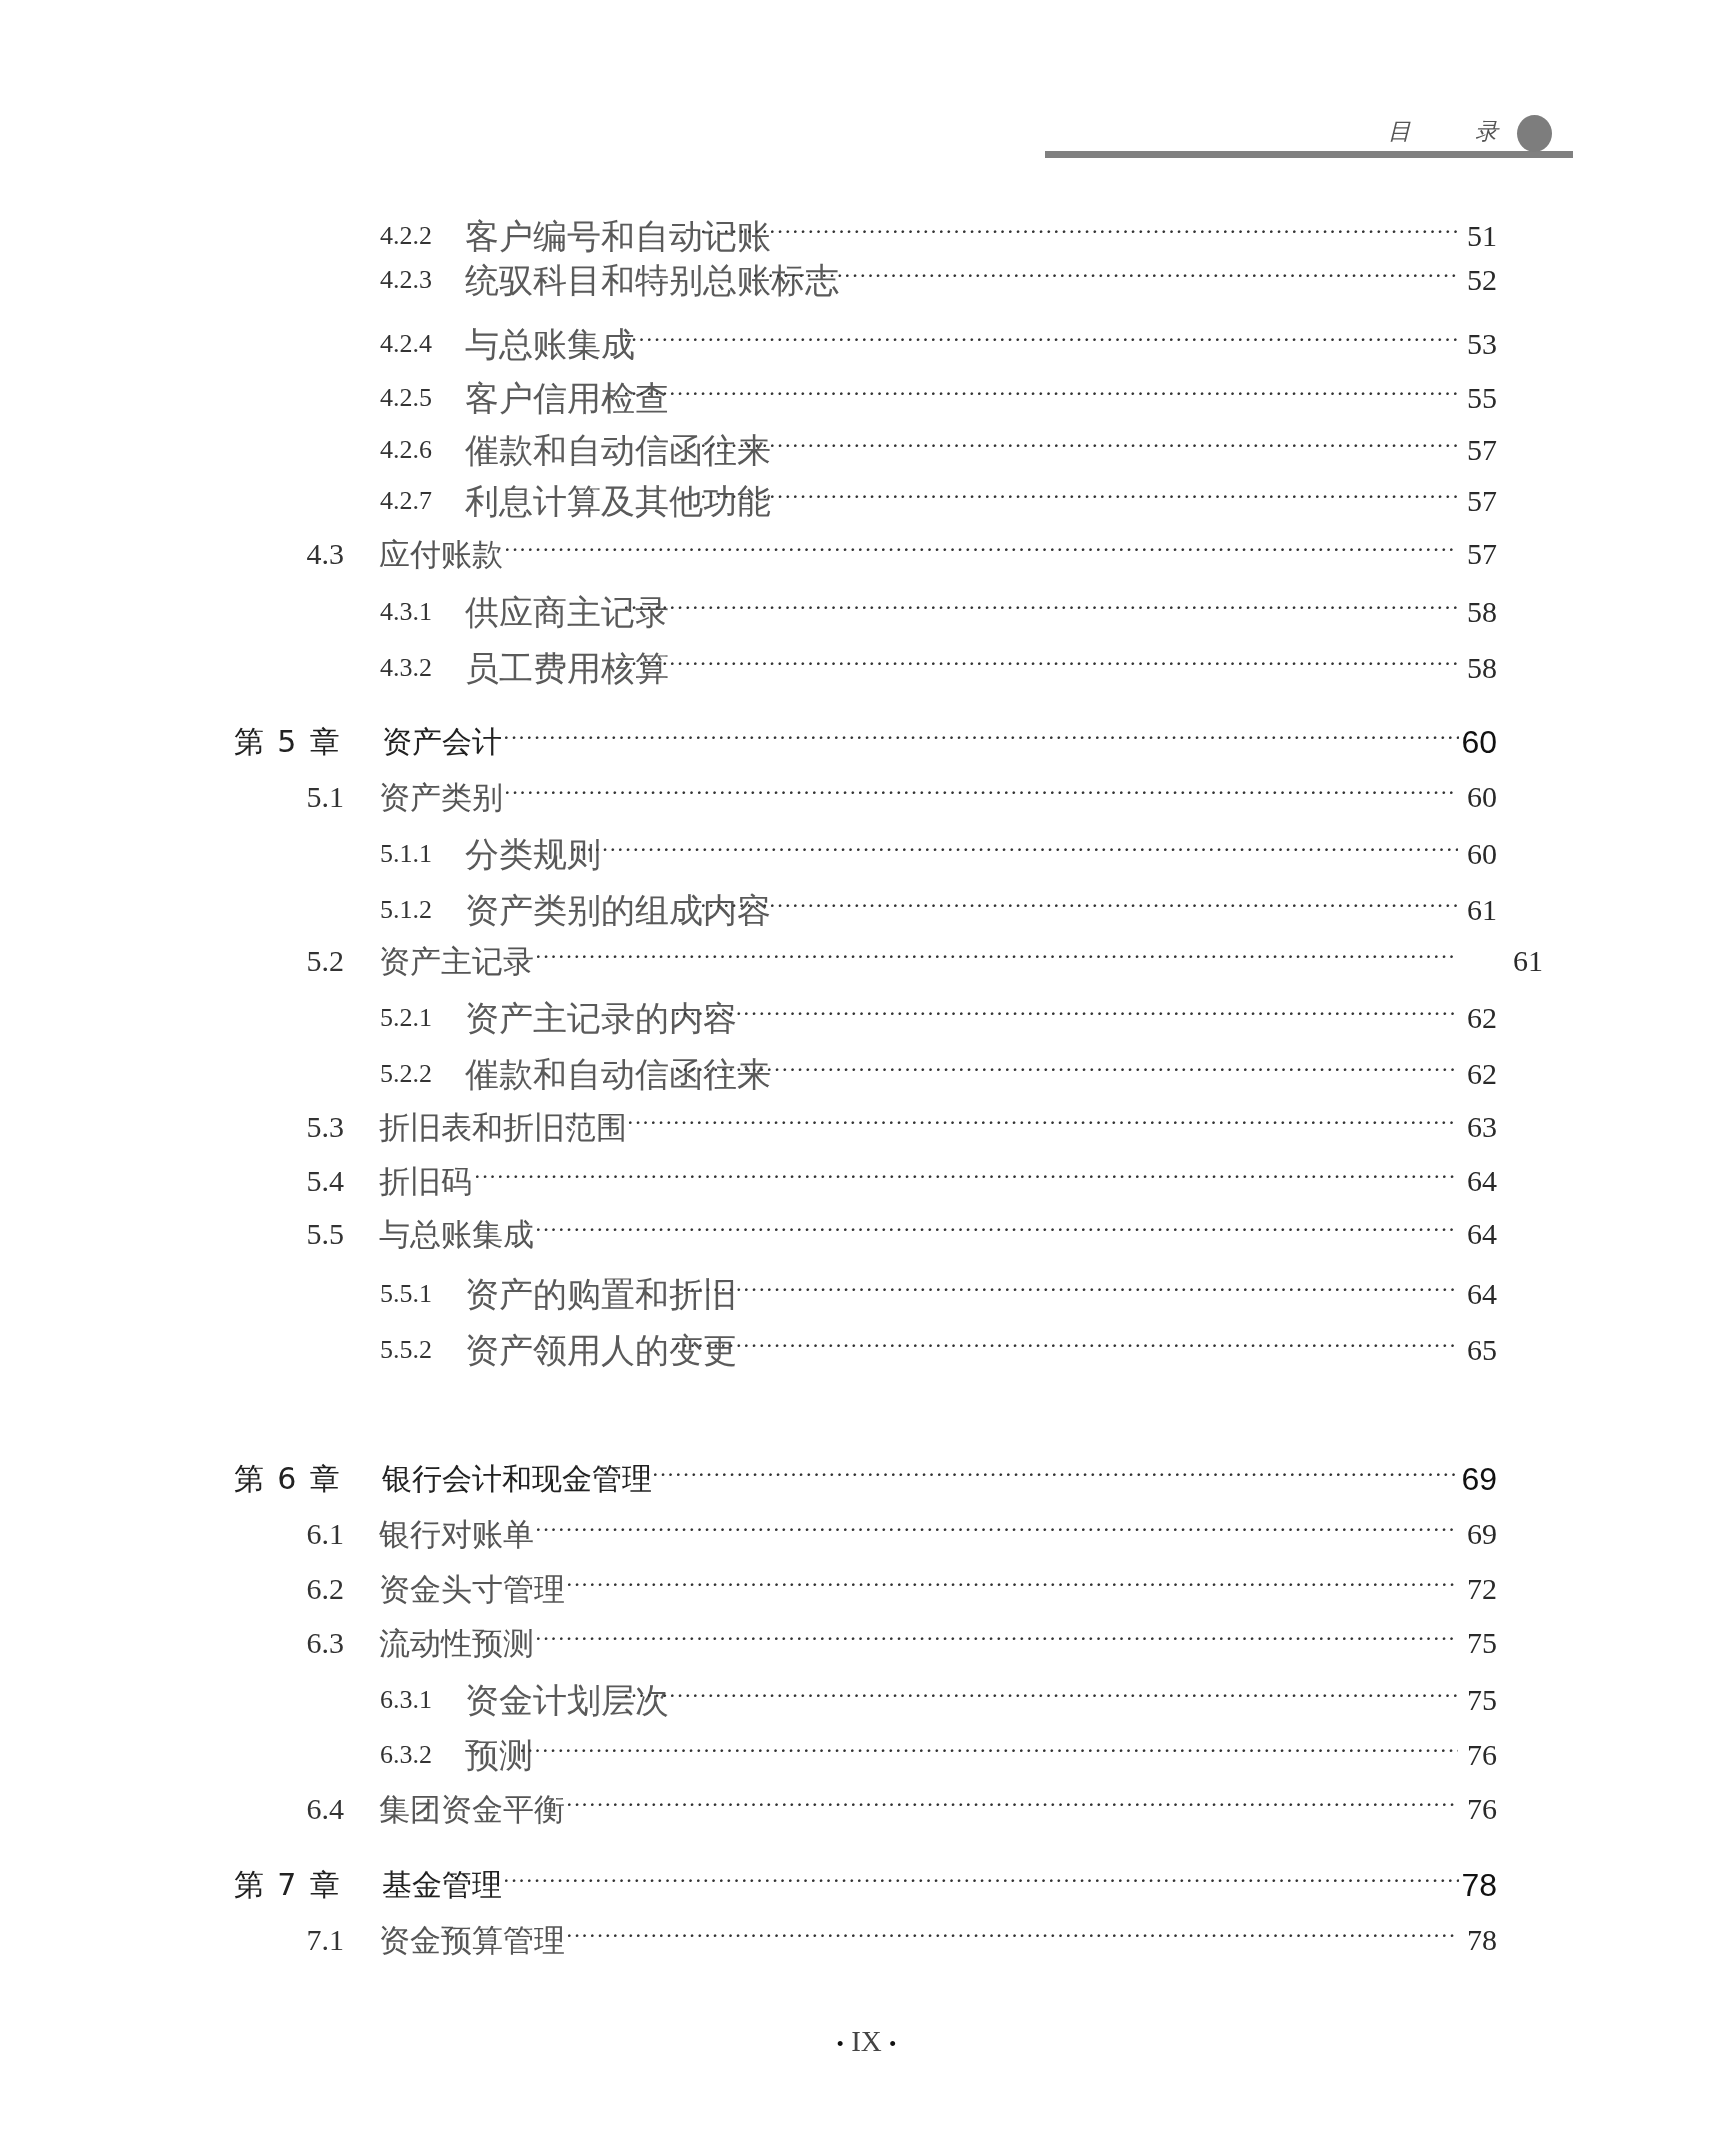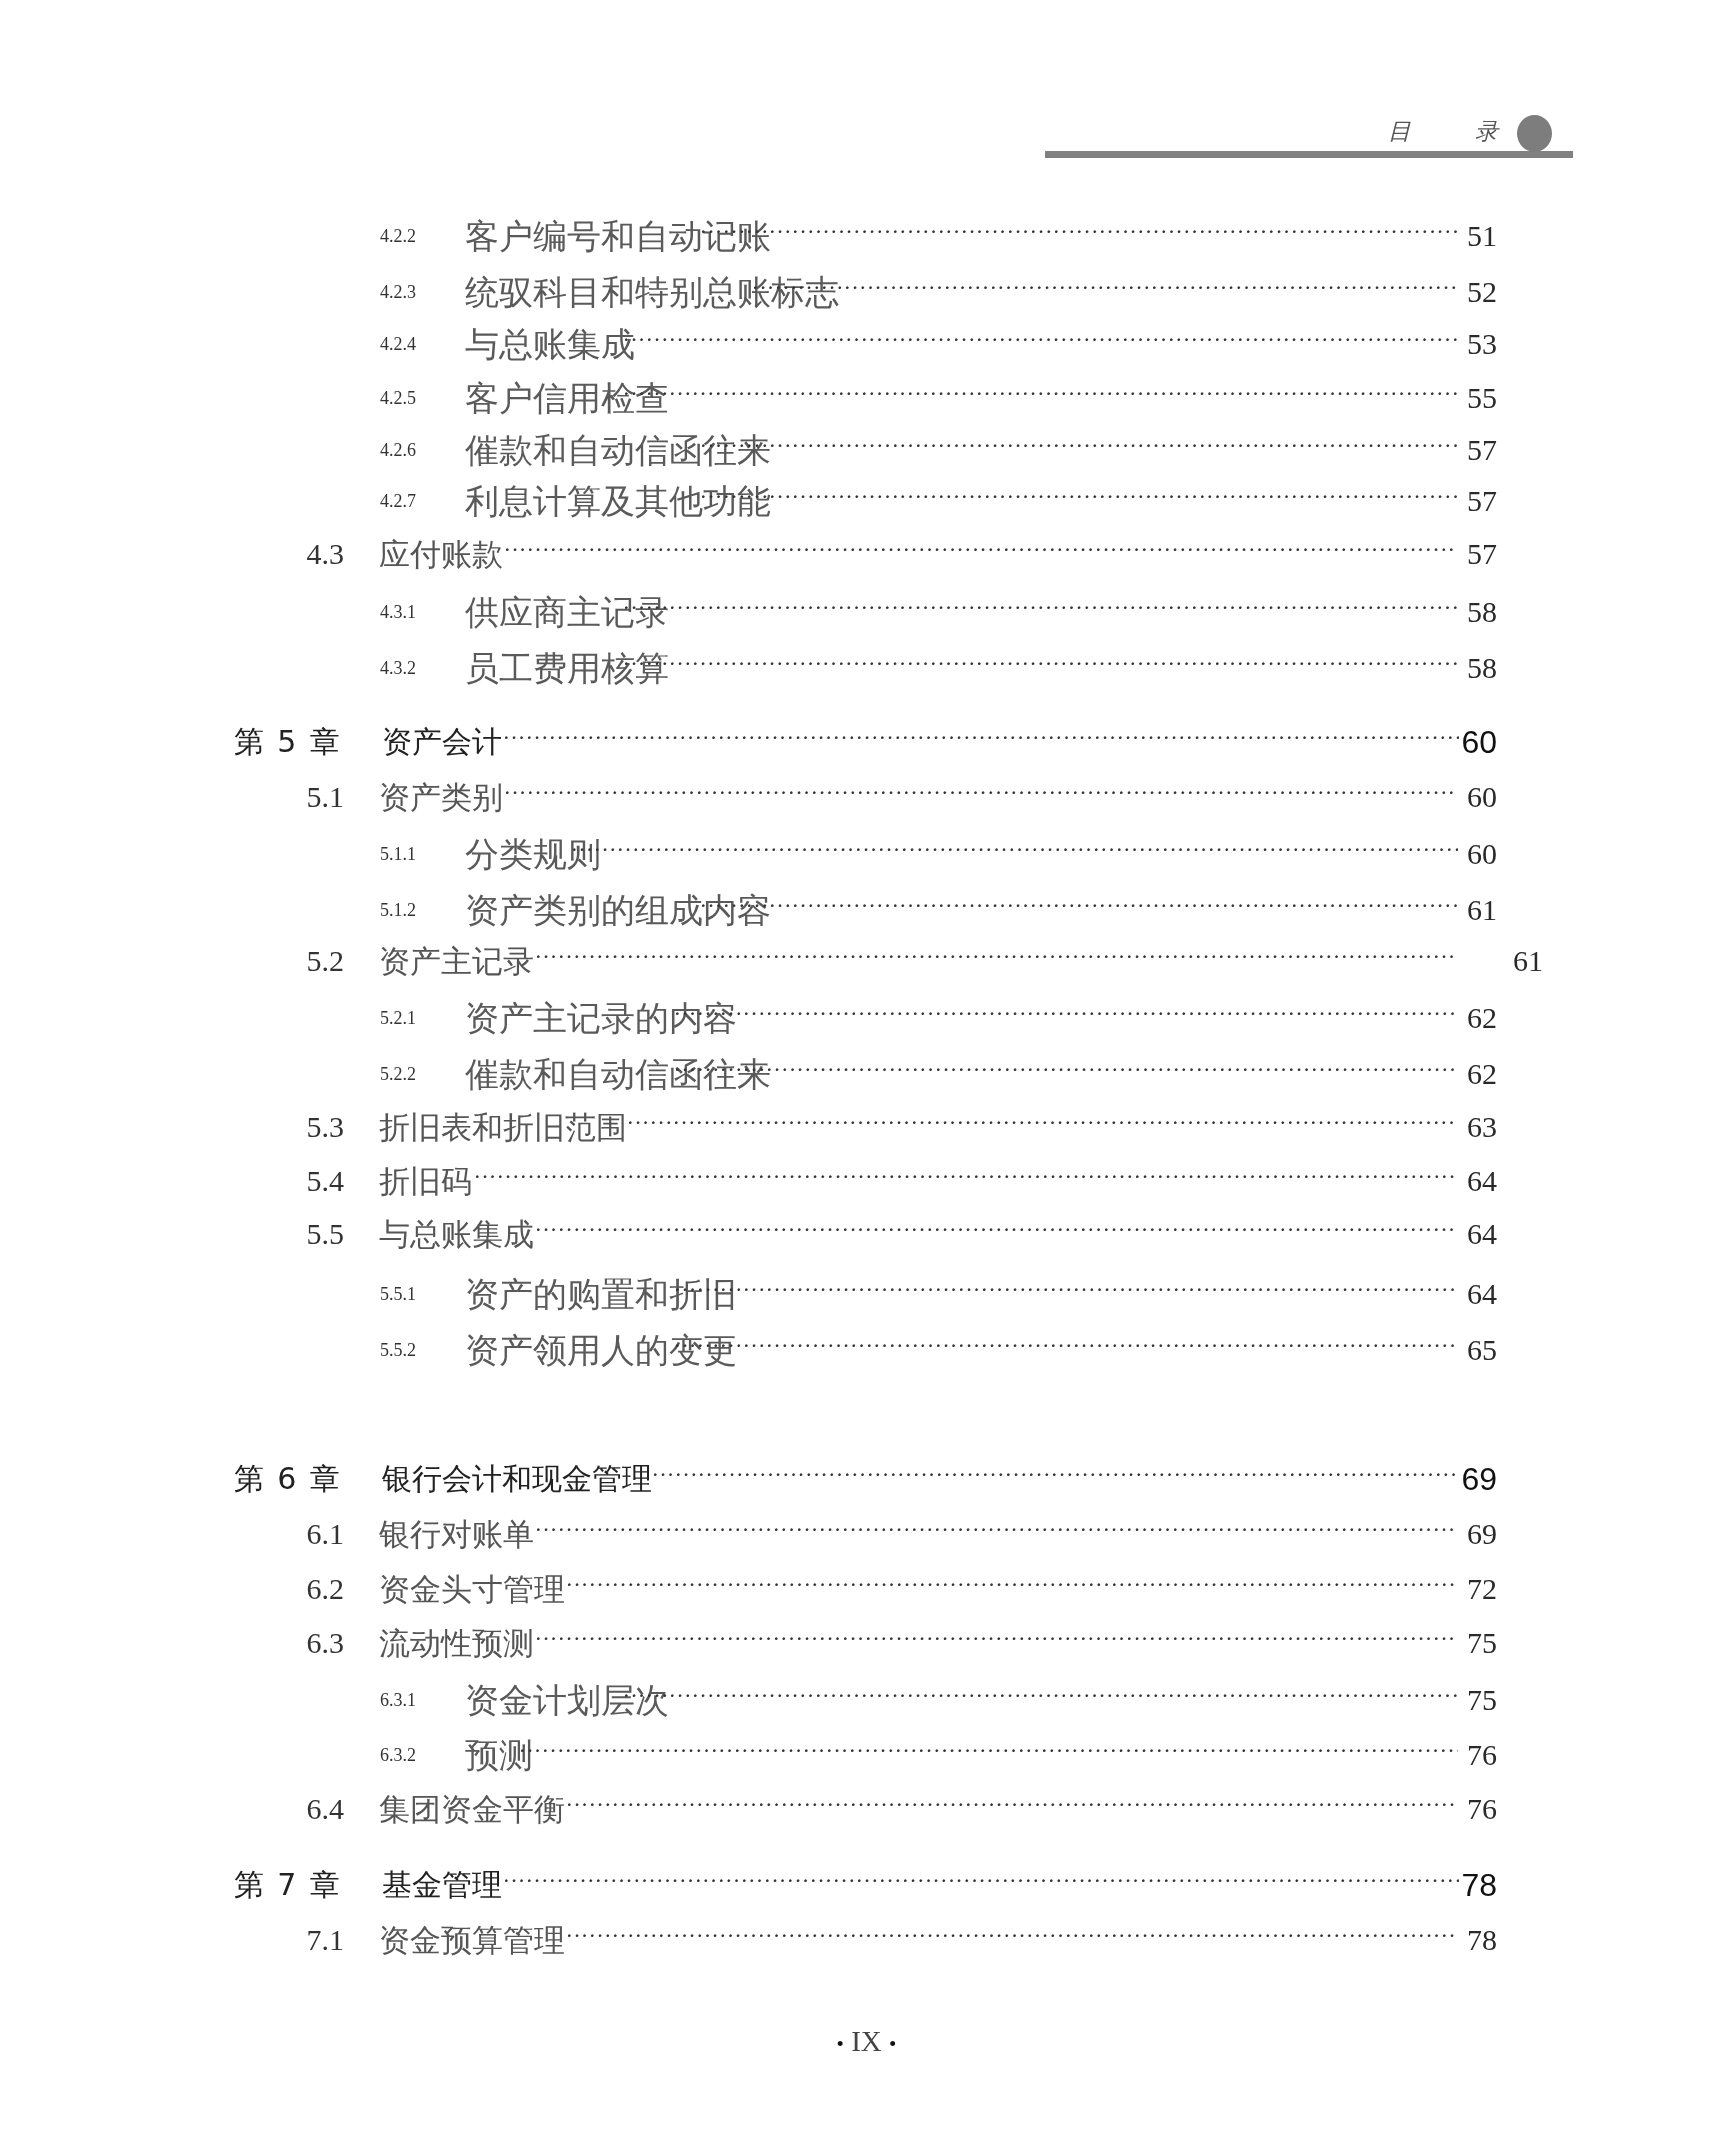--- a/index.html
+++ b/index.html
@@ -16,21 +16,21 @@
   .row { position: absolute; left: 0; width: 1733px; height: 42px; }
   .row .num, .row .title, .row .leader, .row .pg { position: absolute; top: 0; height: 42px; line-height: 42px; white-space: nowrap; }
   .row .pg { right: 236px; text-align: right; font-family: "Liberation Serif", "DejaVu Serif", serif; font-size: 30px; color: #2a2a2a; }
   .row .leader { overflow: hidden; color: #333; font-size: 21px; letter-spacing: 1px; }
   .row .leader::before { content: "································································································································································"; }
 
   
   .row.sec .num { left: 288px; width: 56px; text-align: right; font-family: Liberation Serif, serif; font-size: 30px; color: #333; }
   .row.sec .title { left: 379px; font-size: 31px; color: #555; font-family: "DejaVu Serif", serif; }
   
-  .row.sub .num { left: 380px; font-family: "Liberation Serif", "DejaVu Serif", serif; font-size: 18px; color: #333; }
+  .row.sub .num { left: 380px; font-family: "Liberation Serif", "DejaVu Serif", serif; font-size: 26px; color: #333; }
   .row.sub .title { left: 465px; font-size: 34px; color: #5a5a5a; font-family: "DejaVu Serif", serif; }
   .row.sub .pg { font-size: 30px; }
   
   .row.chap .num { left: 234px; font-family: "DejaVu Sans", "Liberation Sans", sans-serif; font-size: 30px; color: #222; word-spacing: 3.8px; }
   .row.chap .title { left: 382px; font-family: "DejaVu Sans", "Liberation Sans", sans-serif; font-size: 30px; color: #222; }
   .row.chap .pg { font-family: "Liberation Sans", "DejaVu Sans", sans-serif; font-size: 32px; color: #111; right: 236px; }
   .row.chap .leader { color: #333; }
 
   .folio { position: absolute; left: 0; width: 1733px; top: 2023px; text-align: center; font-size: 29px; line-height: 37px;
            font-family: "Liberation Serif", "DejaVu Serif", serif; color: #444; }
@@ -44,21 +44,21 @@
 <div class="hdr-char hdr-c1">目</div>
 <div class="hdr-char hdr-c2">录</div>
 
 <div class="toc" id="toc">
     <div class="row sub" style="top: 215px;">
       <span class="num">4.2.2</span>
       <span class="title">客户编号和自动记账</span>
       <span class="leader" style="left: 700px; width: 757px; top: -3.8px;"></span>
       <span class="pg">51</span>
     </div>
-    <div class="row sub" style="top: 271px;">
+    <div class="row sub" style="top: 259px;">
       <span class="num">4.2.3</span>
       <span class="title">统驭科目和特别总账标志</span>
       <span class="leader" style="left: 752px; width: 705px; top: -3.8px;"></span>
       <span class="pg">52</span>
     </div>
     <div class="row sub" style="top: 323px;">
       <span class="num">4.2.4</span>
       <span class="title">与总账集成</span>
       <span class="leader" style="left: 623px; width: 835px; top: -3.8px;"></span>
       <span class="pg">53</span>

